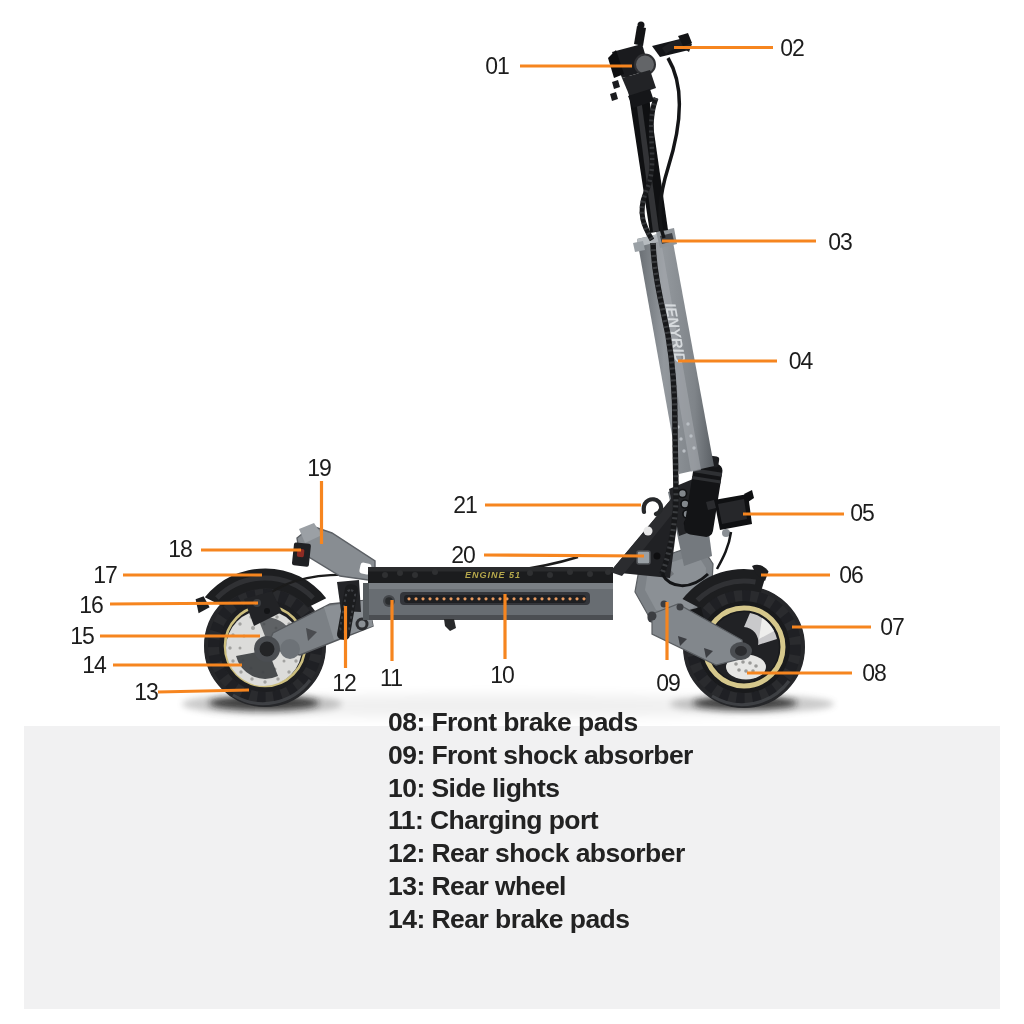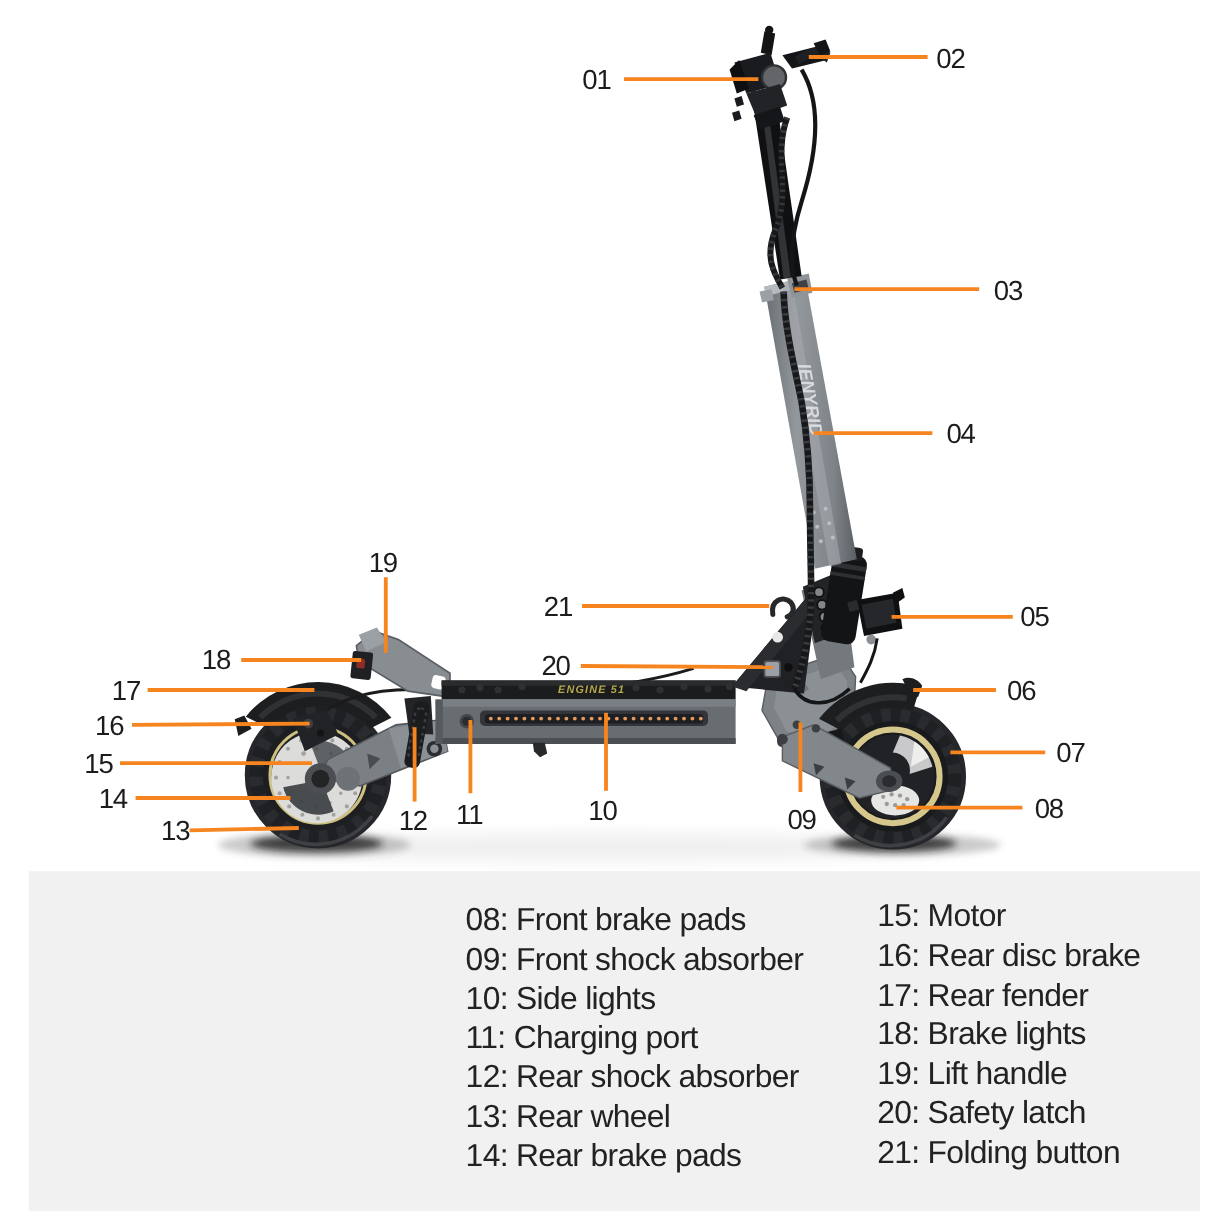--- a/index.html
+++ b/index.html
@@ -326,15 +326,14 @@
 <text x="91" y="612.8">16</text>
 <text x="105" y="583.3">17</text>
 <text x="180" y="557.3">18</text>
 <text x="319" y="476.3">19</text>
 <text x="463" y="562.8">20</text>
 <text x="465" y="513.3">21</text>
 </g>
     </svg>
 
 <div class="legend"></div>
-<div class="col" style="left:388px;top:750px;">08: Front brake pads<br>09: Front shock absorber<br>10: Side lights<br>11: Charging port<br>12: Rear shock absorber<br>13: Rear wheel<br>14: Rear brake pads</div>
-<div class="col" style="left:731px;top:747px;">15: Motor<br>16: Rear disc brake<br>17: Rear fender<br>18: Brake lights<br>19: Lift handle<br>20: Safety latch<br>21: Folding button</div>
+<div class="col" style="left:388px;top:706px;font-weight:bold;">08: Front brake pads<br>09: Front shock absorber<br>10: Side lights<br>11: Charging port<br>12: Rear shock absorber<br>13: Rear wheel<br>14: Rear brake pads</div>
 </div>
 
 </body></html>

